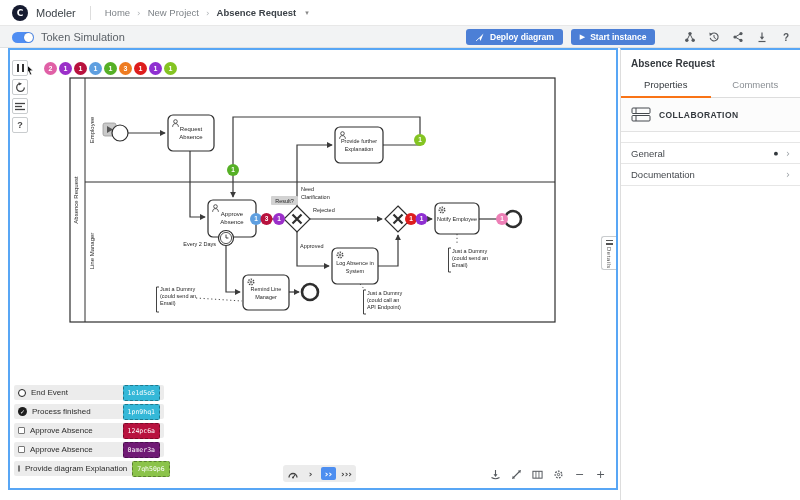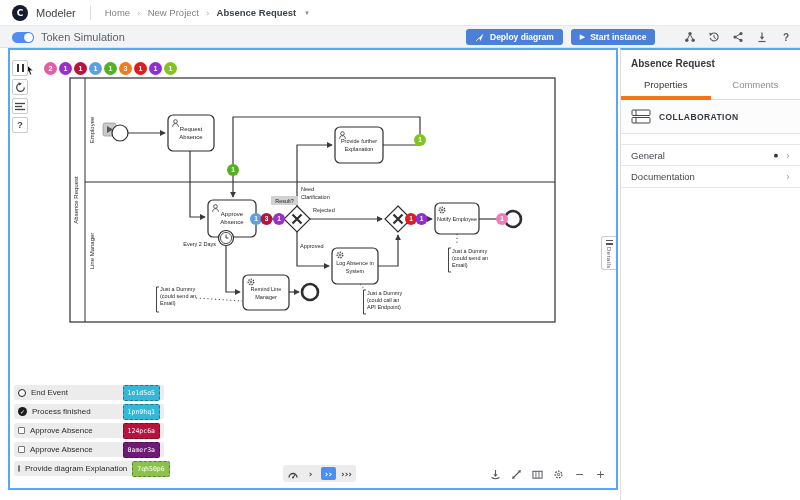--- a/index.html
+++ b/index.html
@@ -95,21 +95,21 @@
   .dt-lines { width:7px; height:5px; border-top:1px solid #555; border-bottom:1px solid #555; position:relative; }
   .dt-lines:after { content:""; position:absolute; left:0; top:1.5px; width:7px; height:1px; background:#555; }
   .dt-text { writing-mode:vertical-rl; font-size:6px; color:#555; letter-spacing:.5px; }
 
   
   .panel { position:absolute; left:620px; top:48px; width:180px; height:452px; background:#fff;
     border-left:1px solid #ddd; border-top:2px solid #58a6f5; }
   .panel-title { font-size:10px; font-weight:bold; color:#33383d; padding:8px 10px 6px; }
   .panel-tabs { display:flex; border-bottom:1px solid #ddd; }
   .ptab { flex:1; text-align:center; font-size:9.5px; color:#8a8f94; padding:4px 0 6px; cursor:pointer; }
-  .ptab.active { color:#33383d; border-bottom:4px solid #f97316; margin-bottom:-1px; }
+  .ptab.active { color:#33383d; border-bottom:2px solid #f97316; margin-bottom:-1px; }
   .ptype { display:flex; align-items:center; gap:8px; padding:9px 10px; border-bottom:1px solid #e2e2e2;
     background:#fcfcfc; }
   .ptype-label { font-size:8.5px; font-weight:bold; letter-spacing:.05em; color:#33383d;text-align:right; }
   .pgroup { display:flex; align-items:center; height:22px; padding:0 10px; font-size:9.5px; color:#45494e;
     border-bottom:1px solid #e6e6e6; cursor:pointer; }
   .pgroup.first { border-top:1px solid #e6e6e6; margin-top:10px; }
   .pgroup .dot { margin-left:auto; font-size:5px; color:#33383d; }
   .pgroup .chev { margin-left:8px; color:#9aa0a5; font-size:10px; }
   .pgroup.nodot .chev { margin-left:auto; }
 </style>

